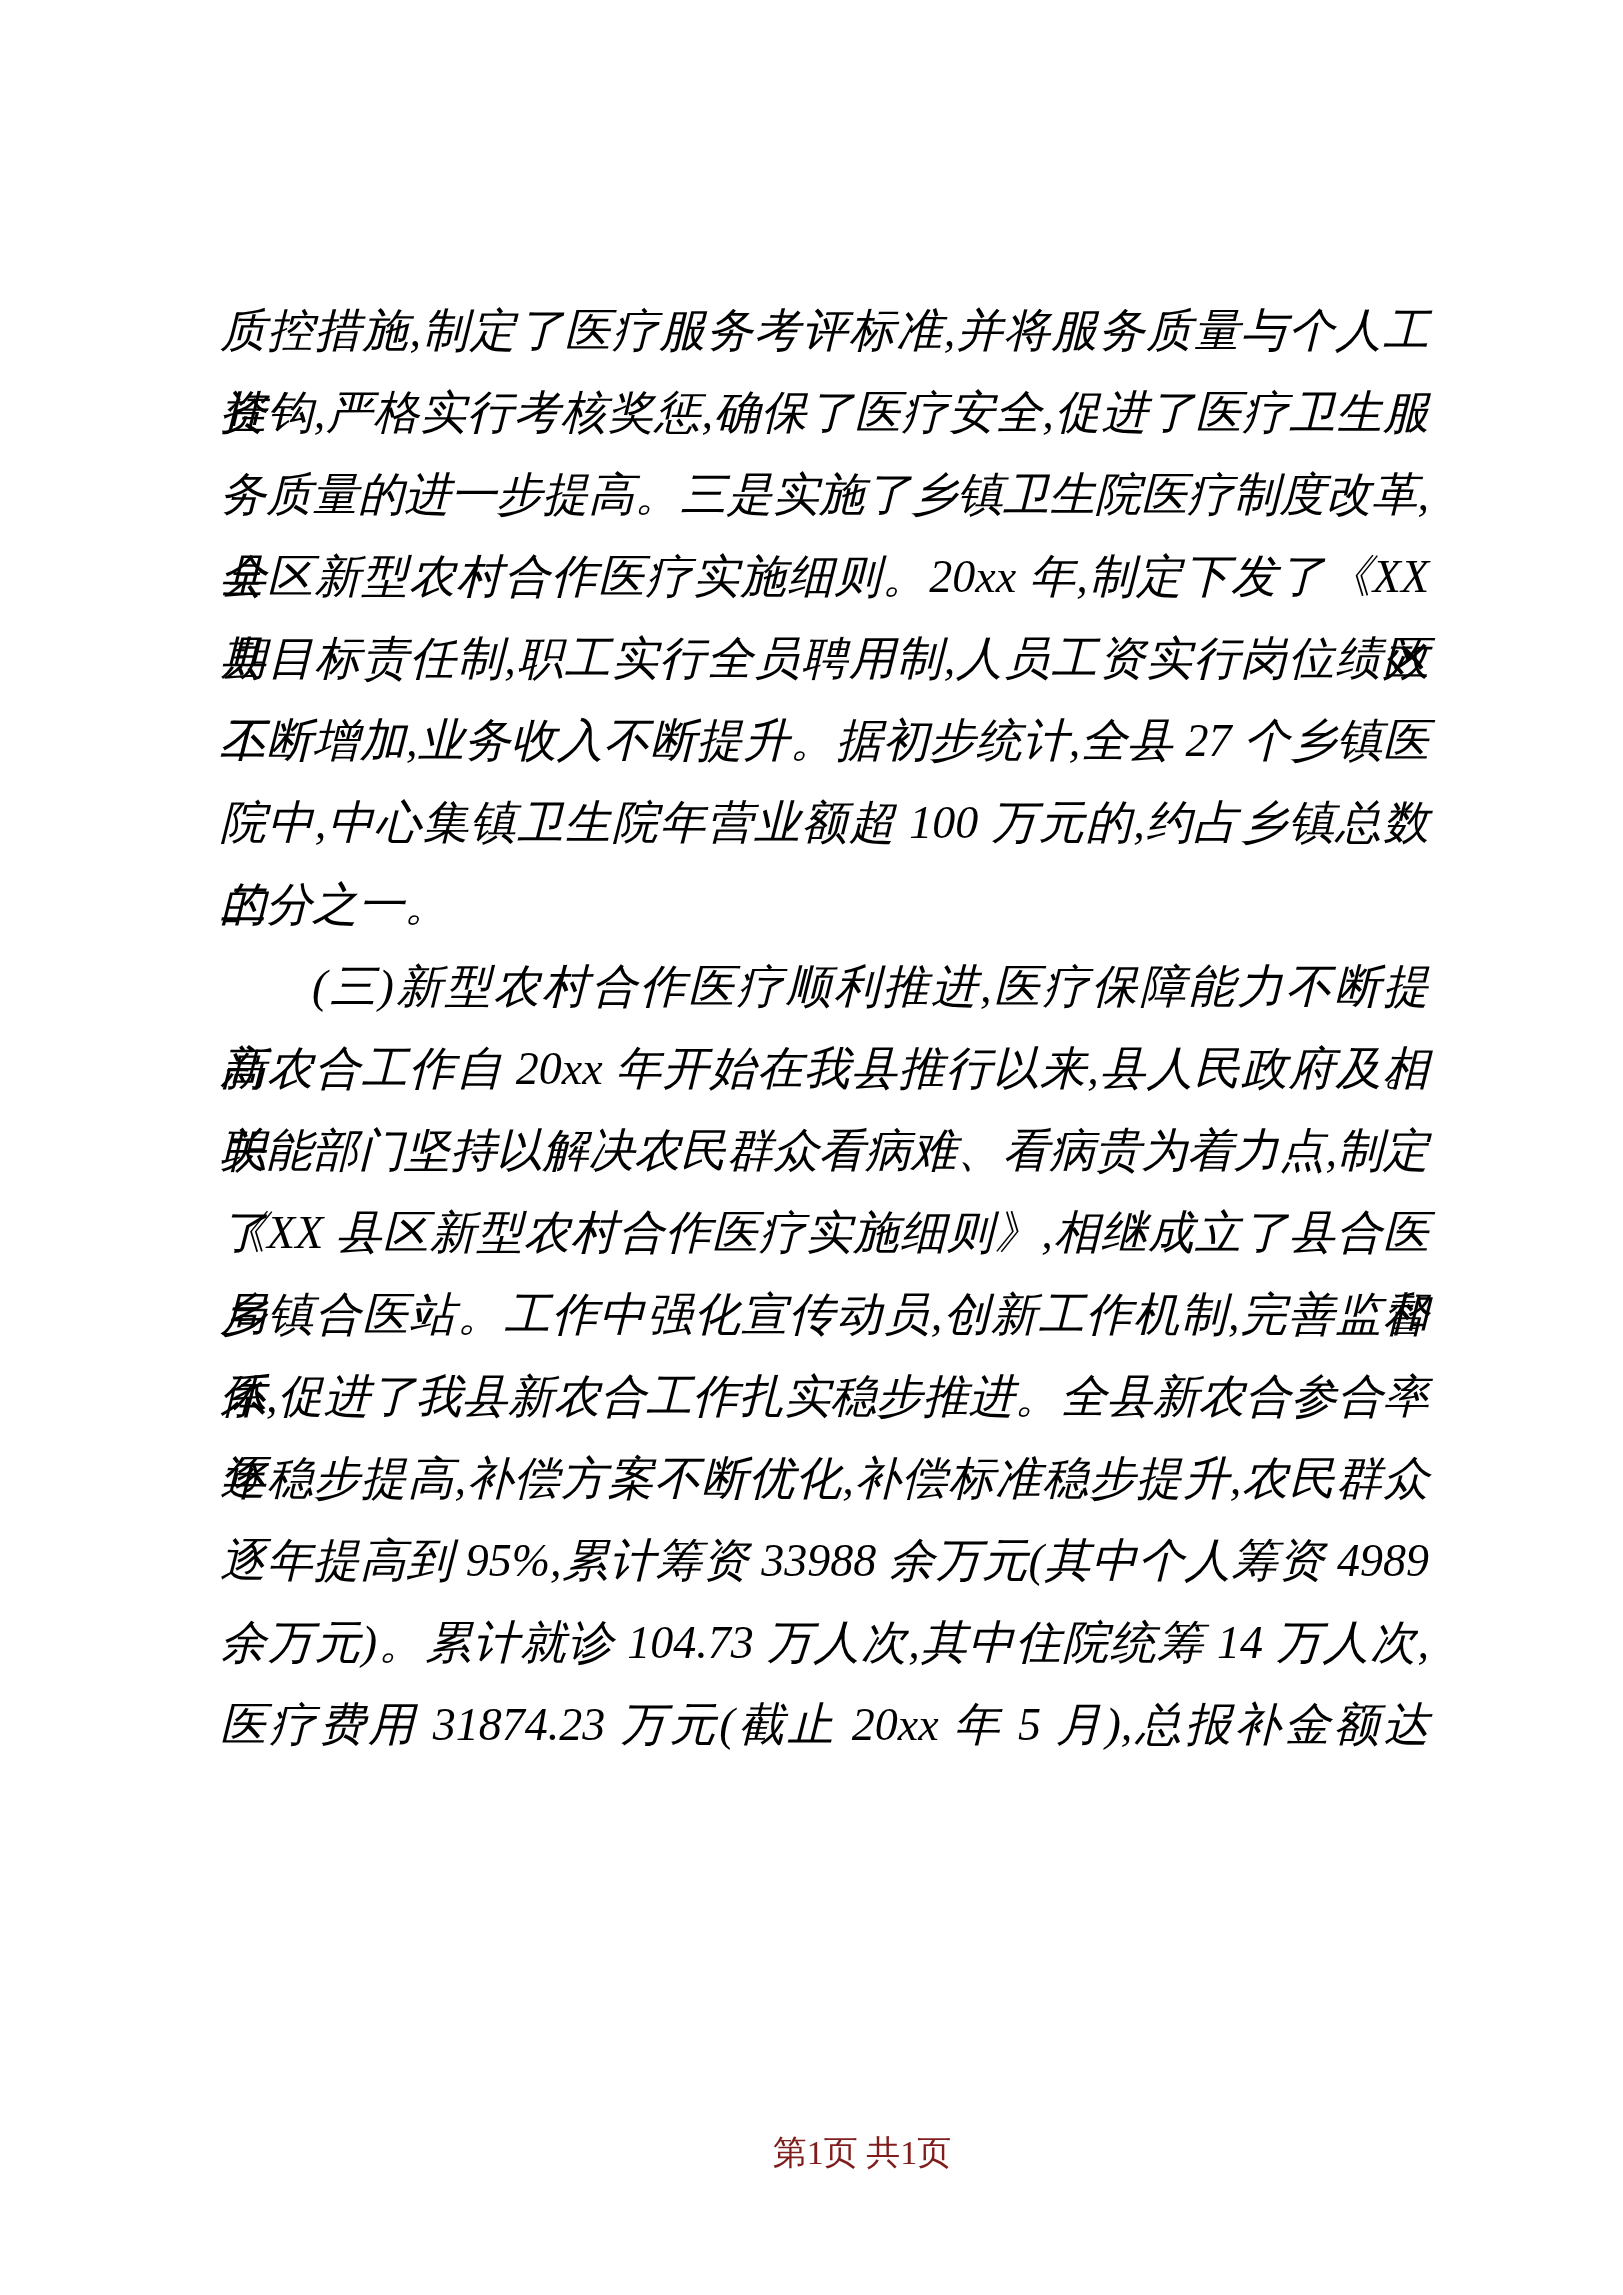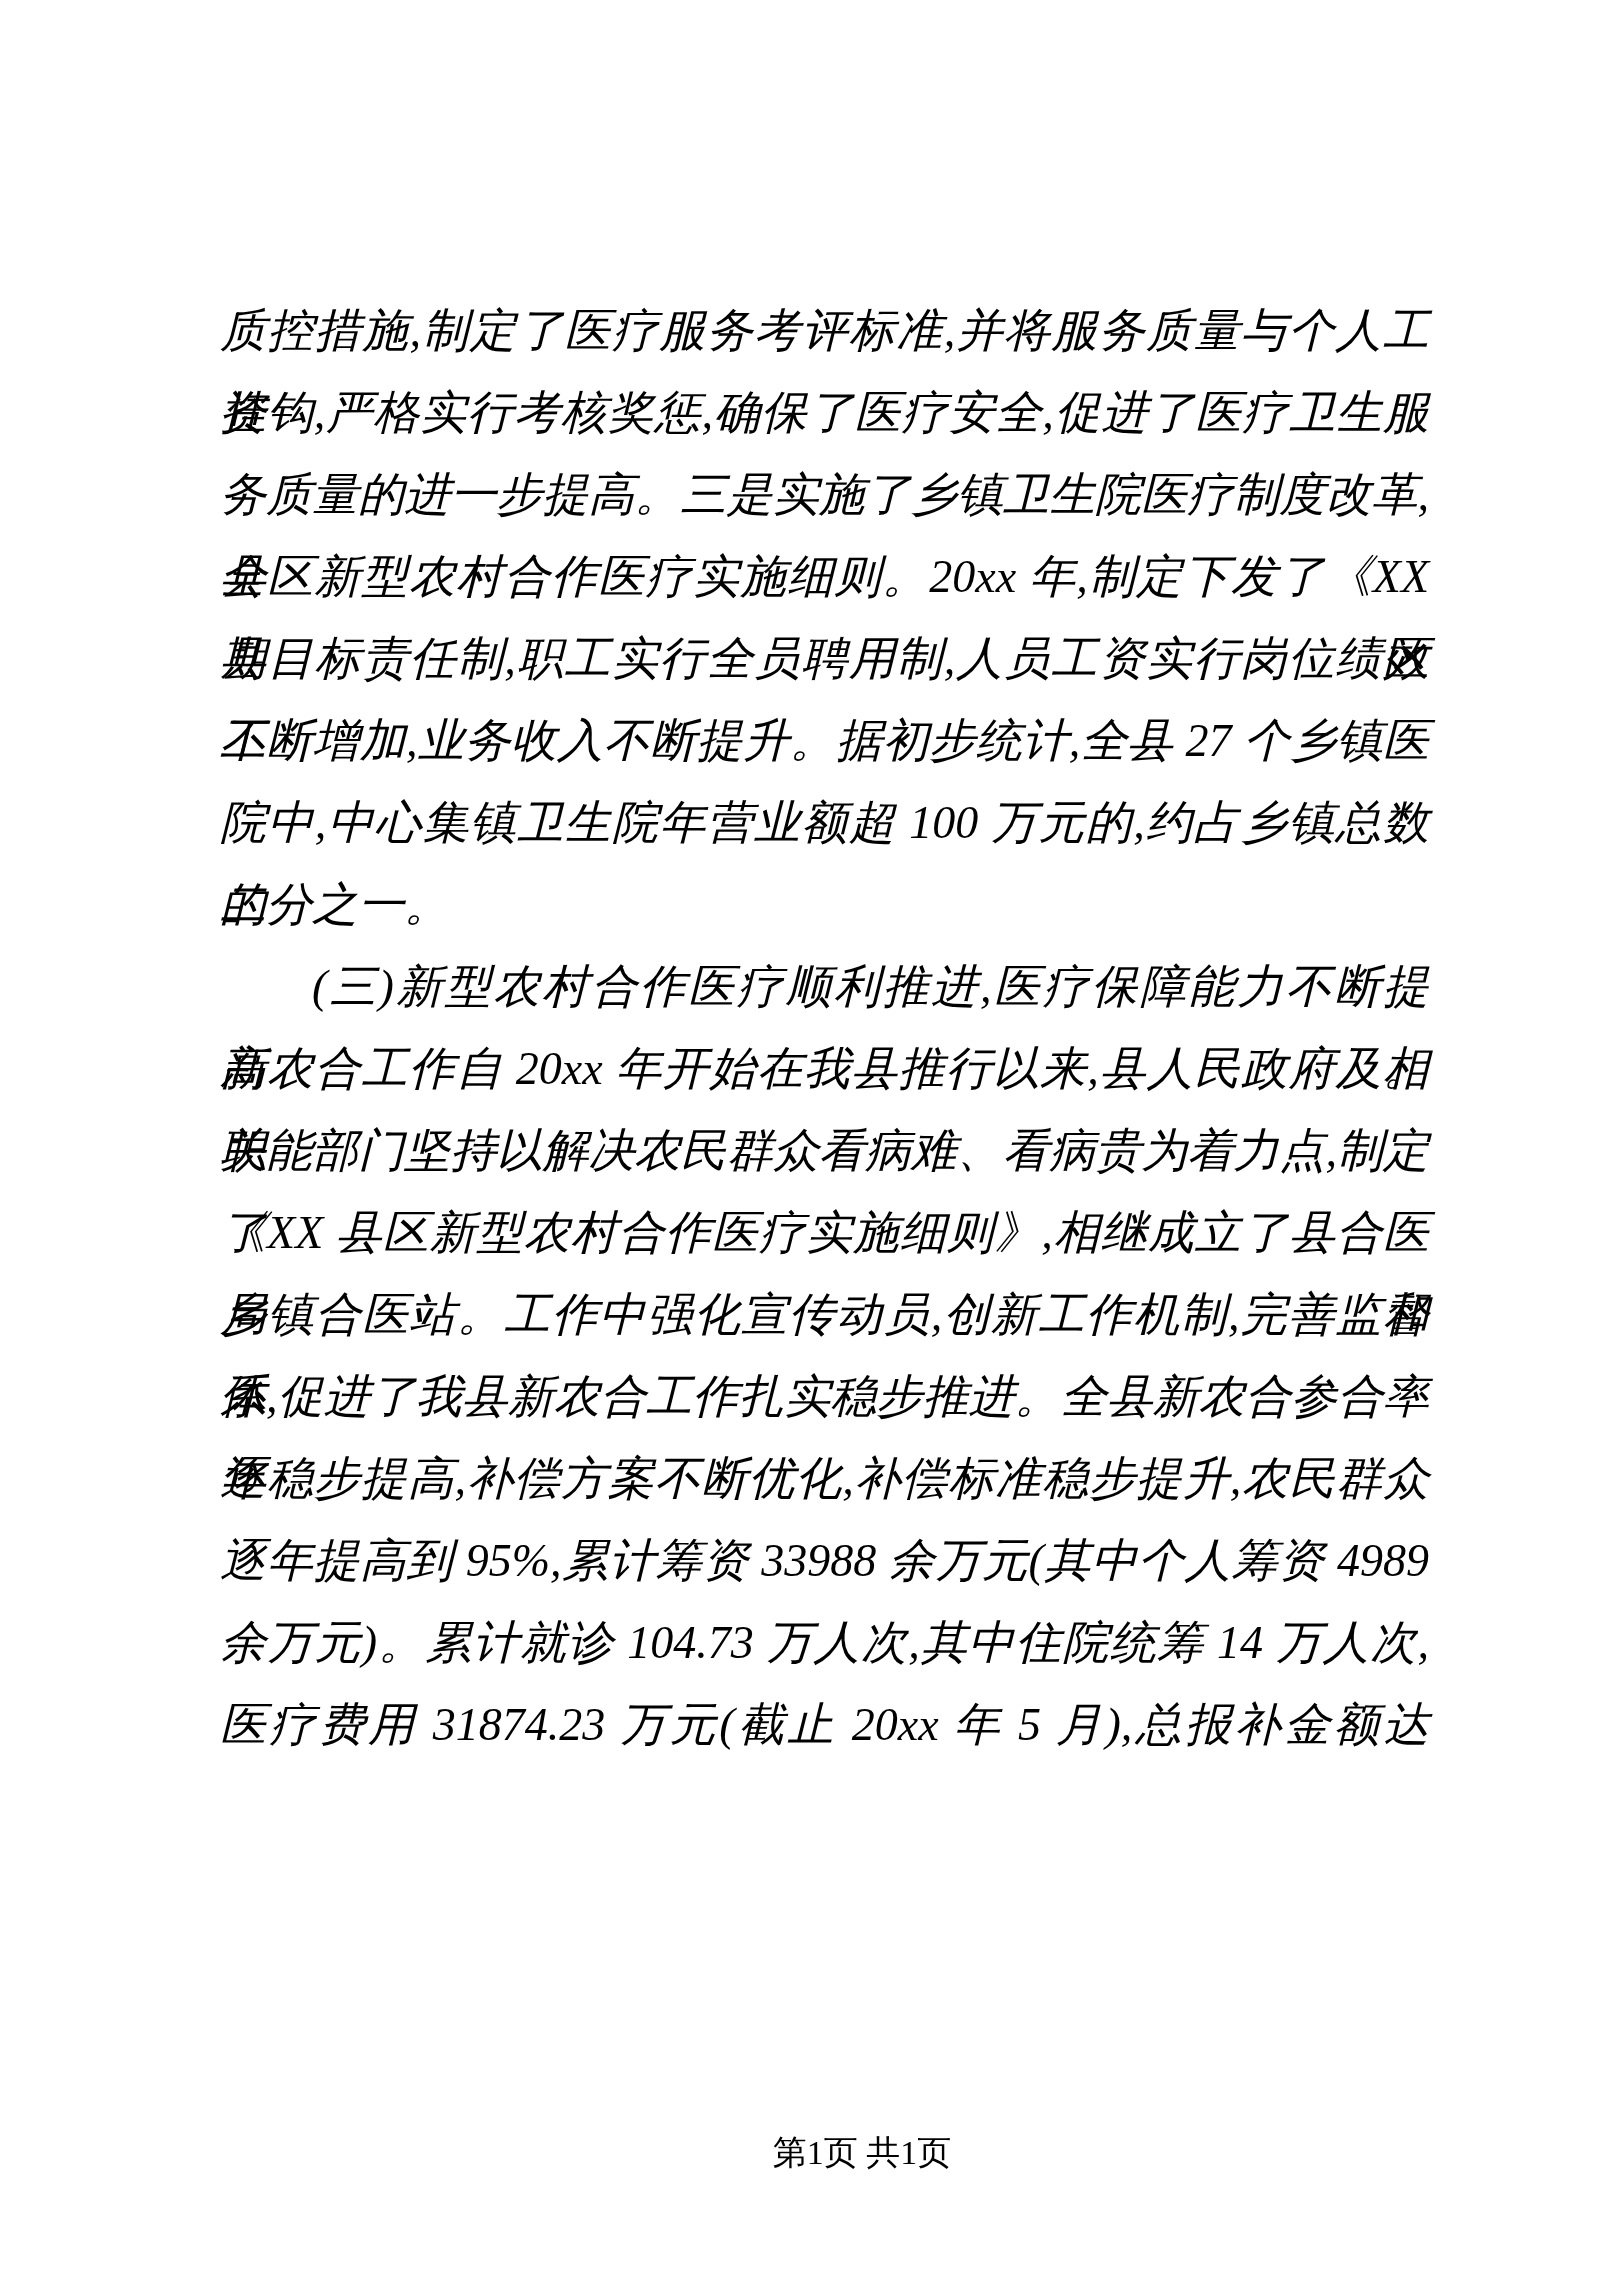--- a/index.html
+++ b/index.html
@@ -45,21 +45,21 @@
   }
   .footer {
     position: absolute;
     left: 220px;
     top: 2135px;
     width: 1284px;
     text-align: center;
     font-size: 34px;
     line-height: 36px;
     font-style: normal;
-    color: #000000;
+    color: #7f1d1d;
   }
 </style>
 </head>
 <body>
 
 <div class="page">
   <div class="body-text" id="doc-lines">
       <div class="line fill">质控措施,制定了医疗服务考评标准,并将服务质量与个人工资</div>
       <div class="line fill">挂钩,严格实行考核奖惩,确保了医疗安全,促进了医疗卫生服</div>
       <div class="line fill">务质量的进一步提高。三是实施了乡镇卫生院医疗制度改革,全</div>

